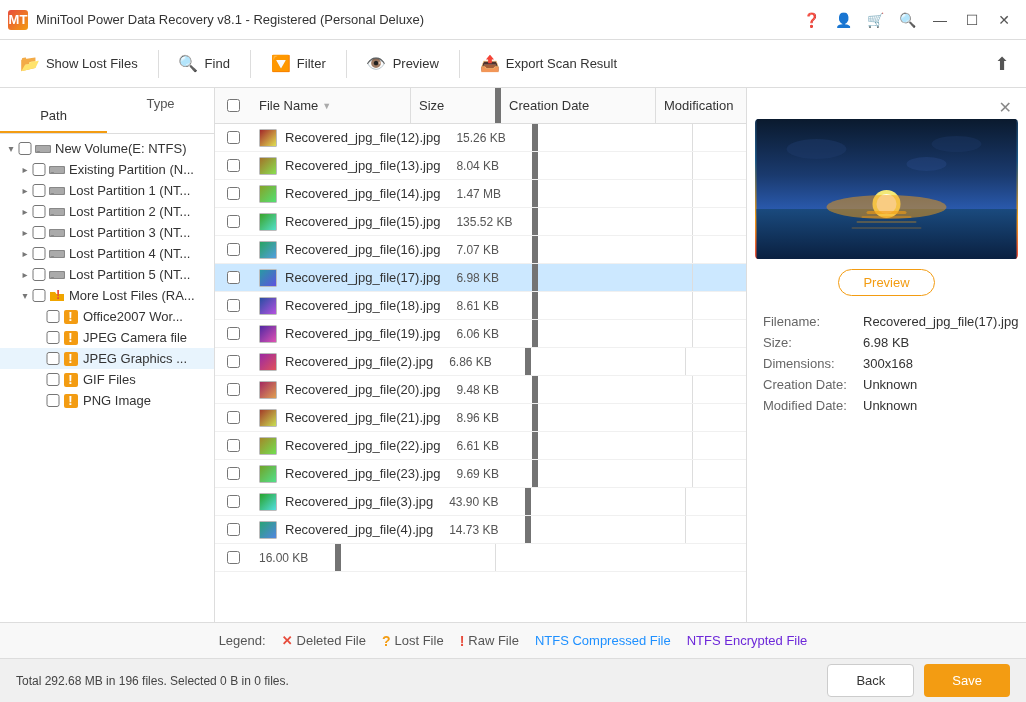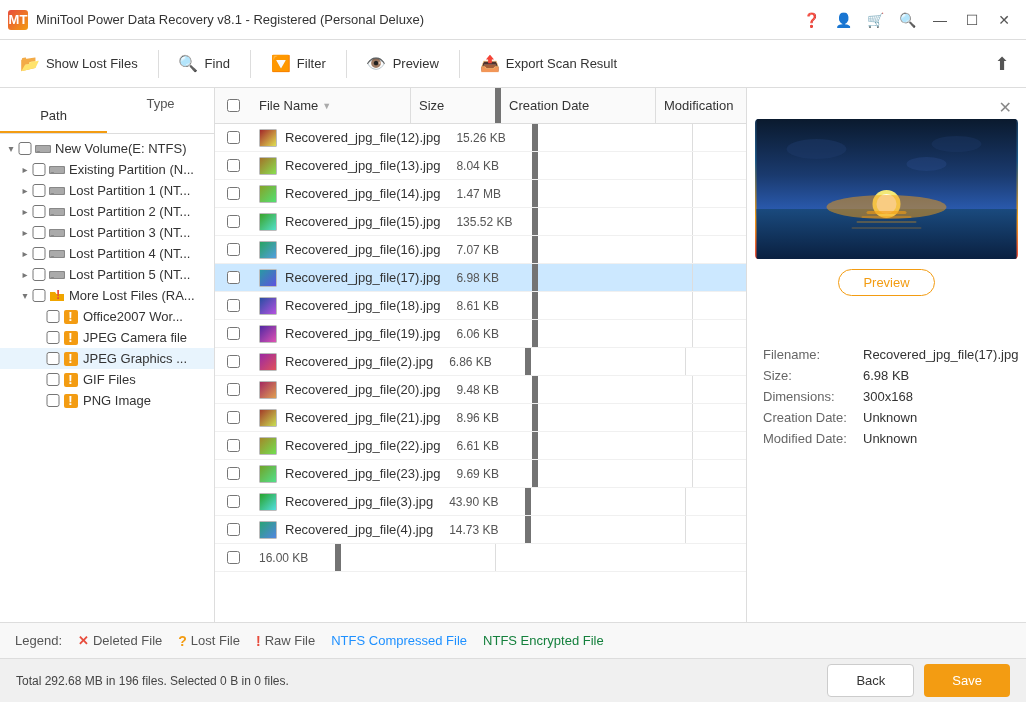--- a/index.html
+++ b/index.html
@@ -177,48 +177,48 @@
       border: 1px solid #f39c12;
       background: transparent;
       color: #f39c12;
       padding: 5px 24px;
       border-radius: 14px;
       cursor: pointer;
       font-size: 13px;
     }
     .preview-info {
       padding: 4px 8px;
-      margin-top: 33px;
     }
     .info-row {
       display: flex;
       margin-bottom: 6px;
       font-size: 12px;
     }
     .info-label { color: #666; min-width: 100px; }
     .info-value { color: #333; font-weight: 400; }
 
     
     .statusbar {
       height: 36px;
       background: #f8f8f8;
       border-top: 1px solid #ddd;
       display: flex;
       align-items: center;
-      padding: 0 15px;
+      padding: 0 8px;
       gap: 16px;
       font-size: 12px;
       color: #555;
+      justify-content: center;
     }
     .legend-item { display: flex; align-items: center; gap: 4px; }
     .legend-x { color: #e74c3c; font-weight: bold; }
     .legend-q { color: #f39c12; font-weight: bold; font-size: 14px; }
     .legend-exclam { color: #e74c3c; font-weight: bold; font-size: 14px; }
     .legend-ntfs-comp { color: #1e90ff; font-weight: 500; }
-    .legend-ntfs-enc { color: #15803d; font-weight: 500; }
+    .legend-ntfs-enc { color: #6d28d9; font-weight: 500; }
 
     
     .footerbar {
       height: 44px;
       background: #f0f0f0;
       border-top: 1px solid #ddd;
       display: flex;
       align-items: center;
       justify-content: space-between;
       padding: 0 16px;

